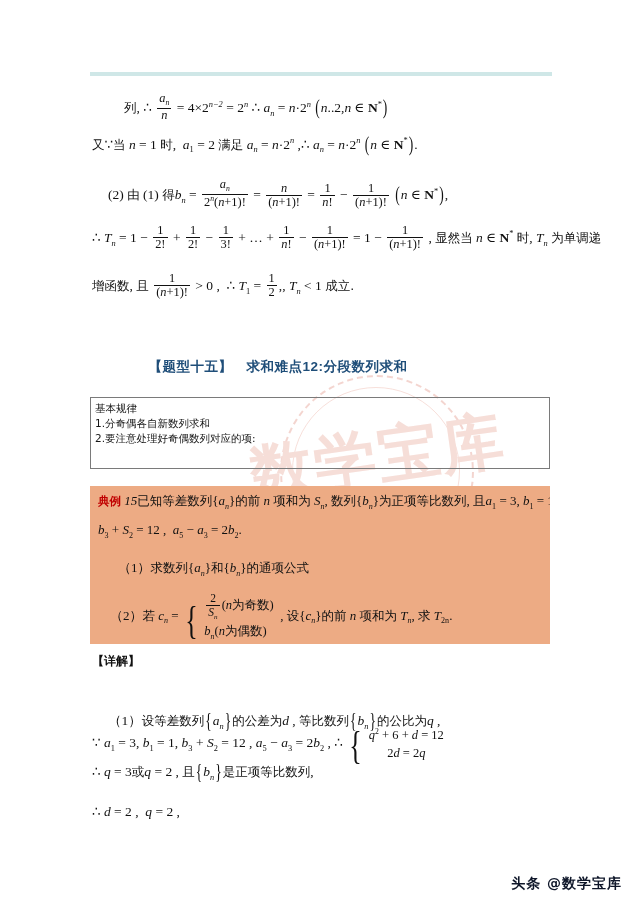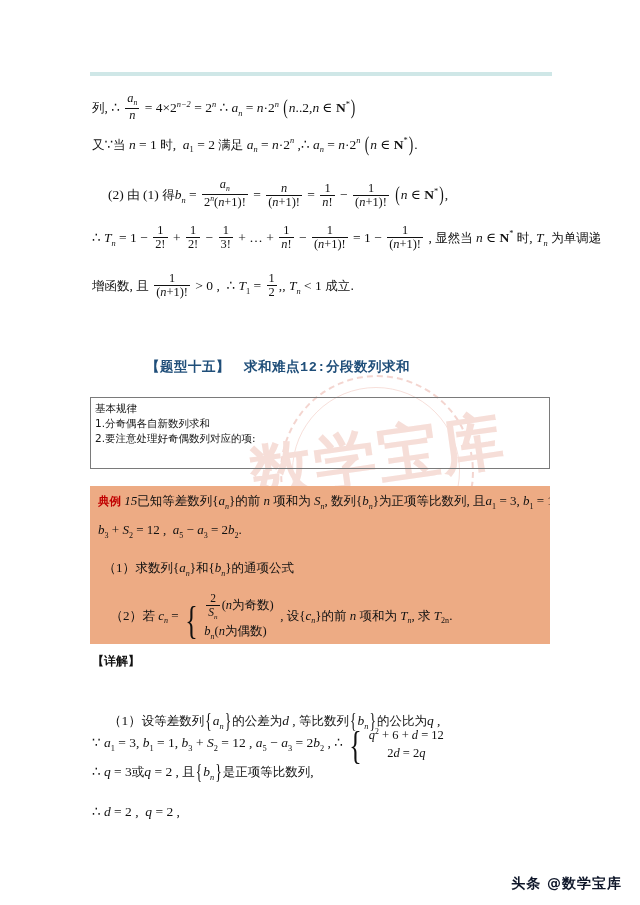--- a/index.html
+++ b/index.html
@@ -116,21 +116,21 @@
   }
   .cn { font-family: "DejaVu Sans", "Liberation Sans", sans-serif; font-size: 12.5px; }
 
   
   .section-title {
     position: absolute;
     left: 0;
     top: 358px;
     width: 556px;
     text-align: center;
-    font-family: Liberation Mono, monospace;
+    font-family: Liberation Sans, sans-serif;
     font-size: 13.5px;
     font-weight: 700;
     color: #1f4e79;
     letter-spacing: .5px;
   }
   .section-title .gap { display:inline-block; width: 14px; }
 
   
   .rules-box {
     position: absolute;
@@ -211,21 +211,21 @@
   <div class="watermark">
     <div class="wm-ring"></div>
     <div class="wm-ring2"></div>
     <div class="wm-text">数学宝库</div>
   </div>
 
   <div class="content">
 
     <div class="rule"></div>
 
-    <div class="mathline" style="top:92px;">
+    <div class="mathline" style="top:92px;margin-left:32px;">
       <span class="cn">列</span>,&nbsp;∴&nbsp;<span class="frac"><span class="num"><i class="v">a</i><sub class="sb">n</sub></span><span class="den"><i class="v">n</i></span></span>
       = 4×2<sup class="s">n−2</sup> = 2<sup class="s">n</sup>&nbsp;∴&nbsp;<i class="v">a</i><sub class="sb">n</sub> = <i class="v">n</i>·2<sup class="s">n</sup>
       <span class="paren-big">(</span><i class="v">n</i>..2,<i class="v">n</i> ∈ <span class="bb">N</span><sup class="sn">*</sup><span class="paren-big">)</span>
     </div>
 
     <div class="mathline" style="top:136px;">
       <span class="cn">又</span>∵<span class="cn">当</span> <i class="v">n</i> = 1 <span class="cn">时</span>,&nbsp;&nbsp;<i class="v">a</i><sub class="sbn">1</sub> = 2 <span class="cn">满足</span> <i class="v">a</i><sub class="sb">n</sub> = <i class="v">n</i>·2<sup class="s">n</sup> ,∴ <i class="v">a</i><sub class="sb">n</sub> = <i class="v">n</i>·2<sup class="s">n</sup>
       <span class="paren-big">(</span><i class="v">n</i> ∈ <span class="bb">N</span><sup class="sn">*</sup><span class="paren-big">)</span>.
     </div>
 
@@ -269,21 +269,21 @@
 
       <div class="pline" style="margin-top:2px;">
         <span class="tag">典例</span>
         <i class="v">15</i><span class="cn">已知等差数列</span>{<i class="v">a</i><sub class="sb">n</sub>}<span class="cn">的前</span> <i class="v">n</i> <span class="cn">项和为</span> <i class="v">S</i><sub class="sb">n</sub>, <span class="cn">数列</span>{<i class="v">b</i><sub class="sb">n</sub>}<span class="cn">为正项等比数列</span>, <span class="cn">且</span><i class="v">a</i><sub class="sbn">1</sub> = 3, <i class="v">b</i><sub class="sbn">1</sub> = 1,
       </div>
 
       <div class="pline" style="margin-top:12px;">
         <i class="v">b</i><sub class="sbn">3</sub> + <i class="v">S</i><sub class="sbn">2</sub> = 12 ,&nbsp;&nbsp;<i class="v">a</i><sub class="sbn">5</sub> − <i class="v">a</i><sub class="sbn">3</sub> = 2<i class="v">b</i><sub class="sbn">2</sub>.
       </div>
 
-      <div class="pline" style="margin-top:20px;margin-left:5px;">
+      <div class="pline" style="margin-top:20px;margin-left:20px;">
         （1）<span class="cn">求数列</span>{<i class="v">a</i><sub class="sb">n</sub>}<span class="cn">和</span>{<i class="v">b</i><sub class="sb">n</sub>}<span class="cn">的通项公式</span>
       </div>
 
       <div class="pline" style="margin-top:14px;margin-left:12px;">
         （2）<span class="cn">若</span> <i class="v">c</i><sub class="sb">n</sub> =
         <span class="brace">{</span>
         <span class="cases">
           <div>
             <span class="frac"><span class="num">2</span><span class="den"><i class="v">S</i><sub class="sb">n</sub></span></span>(<i class="v">n</i><span class="cn">为奇数</span>)
           </div>

